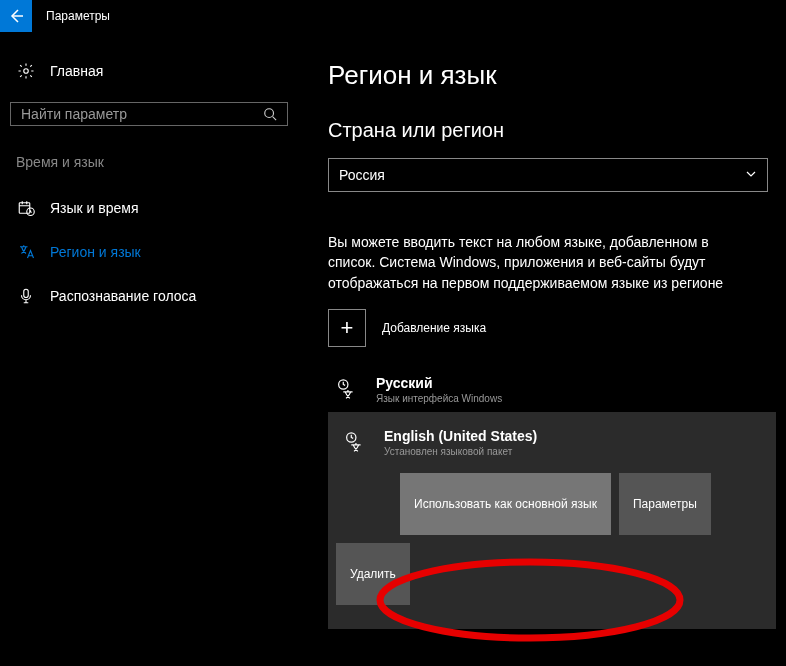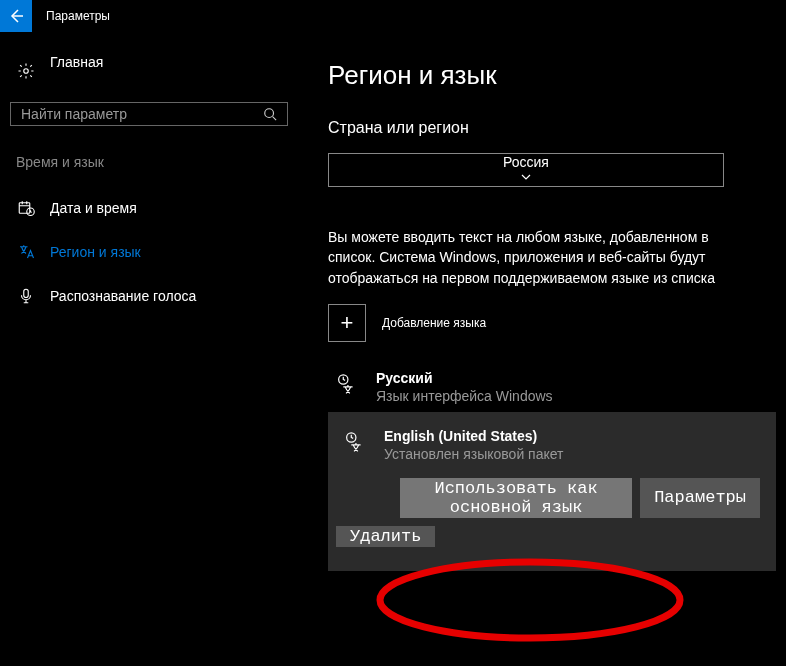--- a/index.html
+++ b/index.html
@@ -34,20 +34,21 @@
   .container {
     display: flex;
     height: calc(100% - 32px);
   }
   .sidebar {
     width: 300px;
     padding: 22px 0 0 10px;
   }
   .home-row {
     display: flex;
+    align-items: center;
     height: 34px;
     padding-left: 6px;
     margin-bottom: 14px;
   }
   .home-row .icon { width: 20px; display:flex; align-items:center; justify-content:center; }
   .home-row .label { margin-left: 14px; font-size: 14px; }
   .search {
     position: relative;
     width: 278px;
     height: 24px;
@@ -95,41 +96,40 @@
   .main {
     flex: 1;
     padding: 28px 10px 0 30px;
   }
   h1 {
     font-size: 26px;
     font-weight: 300;
     margin-bottom: 28px;
   }
   h2 {
-    font-size: 16px;
+    font-size: 20px;
     font-weight: 400;
     margin-bottom: 16px;
   }
   .desc {
     font-size: 14px;
     line-height: 1.45;
     color: #fff;
     margin-bottom: 16px;
     max-width: 420px;
   }
   .dropdown {
-    width: 396px;
+    width: 440px;
     height: 34px;
     border: 1px solid #888;
     display: flex;
     align-items: center;
     padding: 0 10px;
     margin-bottom: 40px;
     justify-content: space-between;
-    flex-direction: column;
   }
   .addlang {
     display: flex;
     align-items: center;
     margin-bottom: 20px;
   }
   .plusbox {
     width: 38px;
     height: 38px;
     border: 1px solid #888;
@@ -149,21 +149,21 @@
     padding: 8px 0 8px 0;
   }
   .lang-icon {
     width: 38px;
     display: flex;
     justify-content: center;
     padding-top: 2px;
   }
   .lang-text { margin-left: 10px; }
   .lang-name { font-size: 14px; font-weight: bold; }
-  .lang-sub { font-size: 14px; color: #999; margin-top: 2px; }
+  .lang-sub { font-size: 10px; color: #999; margin-top: 2px; }
 
   .lang-panel {
     background: #2b2b2b;
     margin-left: 0;
     padding: 12px 16px 16px 8px;
     width: 448px;
   }
   .lang-panel .langitem { padding-top: 4px; padding-bottom: 16px; }
   .btn-row {
     display: flex;
@@ -171,23 +171,23 @@
     padding-left: 64px;
     margin-bottom: 8px;
   }
   .btn-row.right {
     padding-left: 0;
   }
   .btn {
     background: #555;
     color: #fff;
     border: none;
-    padding: 1px 14px;
-    font-size: 17px;
-    font-family: Liberation Mono, monospace;
+    padding: 24px 14px;
+    font-size: 12px;
+    font-family: Liberation Sans, sans-serif;
   }
   .btn.light { background: #767676; }
 
   .red-circle {
     position: absolute;
     left: 370px;
     top: 556px;
     width: 320px;
     height: 88px;
     pointer-events: none;
@@ -233,21 +233,21 @@
 
     <div class="navitem">
       <span class="icon">
         <svg width="18" height="18" viewBox="0 0 24 24" fill="none" stroke="#fff" stroke-width="1.5">
             <rect x="3" y="5" width="14" height="14" rx="1"></rect>
             <path d="M3 9h14M7 3v4M13 3v4"></path>
             <circle cx="18" cy="17" r="5"></circle>
             <path d="M18 15v2l1.5 1"></path>
           </svg>
       </span>
-      <span class="label">Дата и время</span>
+      <span class="label">Язык и время</span>
     </div>
 
     <div class="navitem active">
       <span class="icon">
         <svg width="18" height="18" viewBox="0 0 24 24" fill="none" stroke="#0078d7" stroke-width="1.5">
             <path d="M4 5h10M9 3v2M6 5c1 4 3 7 6 9M12 5c-1 4-3 7-6 9"></path>
             <path d="M14 20l4-10 4 10M15.5 17h5"></path>
           </svg>
       </span>
       <span class="label">Регион и язык</span>
@@ -270,21 +270,21 @@
     <h2>Страна или регион</h2>
     <div class="dropdown">
       <span>Россия</span>
       <span>
         <svg width="12" height="12" viewBox="0 0 12 12" fill="none" stroke="#fff" stroke-width="1.2">
             <path d="M2 4l4 4 4-4"></path>
           </svg>
       </span>
     </div>
 
-    <div class="desc">Вы можете вводить текст на любом языке, добавленном в список. Система Windows, приложения и веб-сайты будут отображаться на первом поддерживаемом языке из списка</div>
+    <div class="desc">Вы можете вводить текст на любом языке, добавленном в список. Система Windows, приложения и веб-сайты будут отображаться на первом поддерживаемом языке из регионе</div>
 
     <div class="addlang">
       <div class="plusbox">+</div>
       <span class="addlang-label">Добавление языка</span>
     </div>
 
     <div class="langitem">
       <span class="lang-icon">
         <svg width="26" height="26" viewBox="0 0 28 28" fill="none" stroke="#fff" stroke-width="1.3">
           <circle cx="10" cy="8" r="5"></circle>

